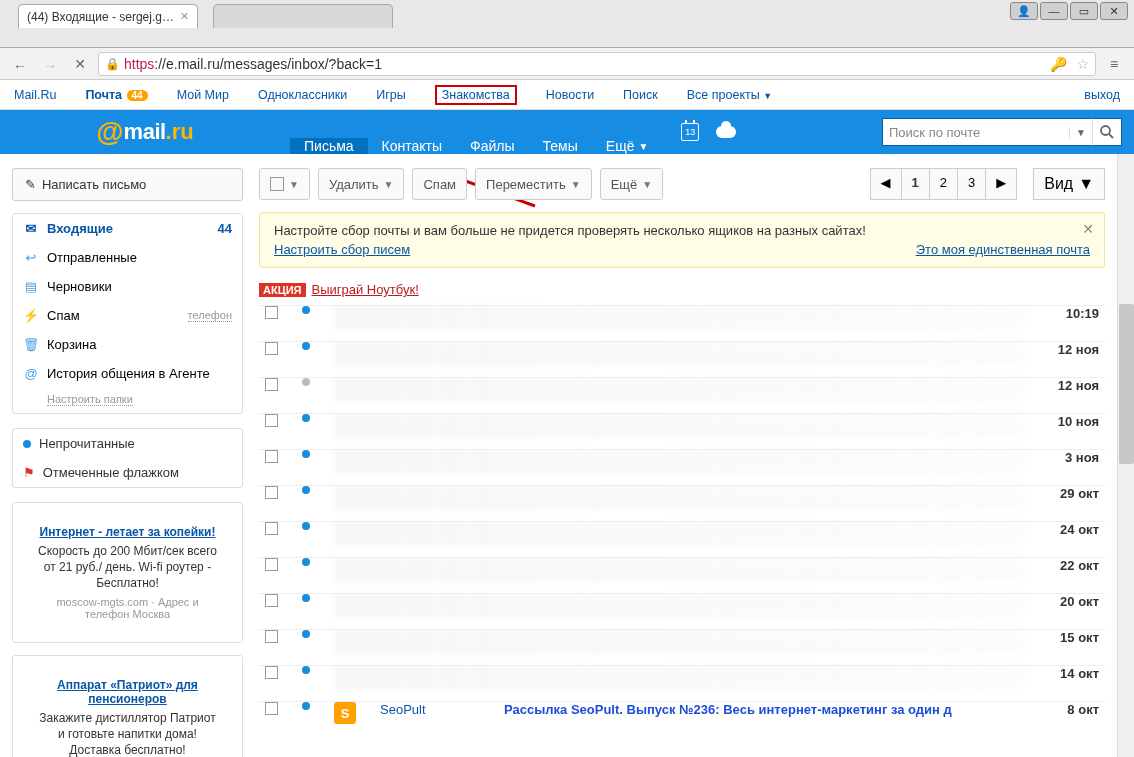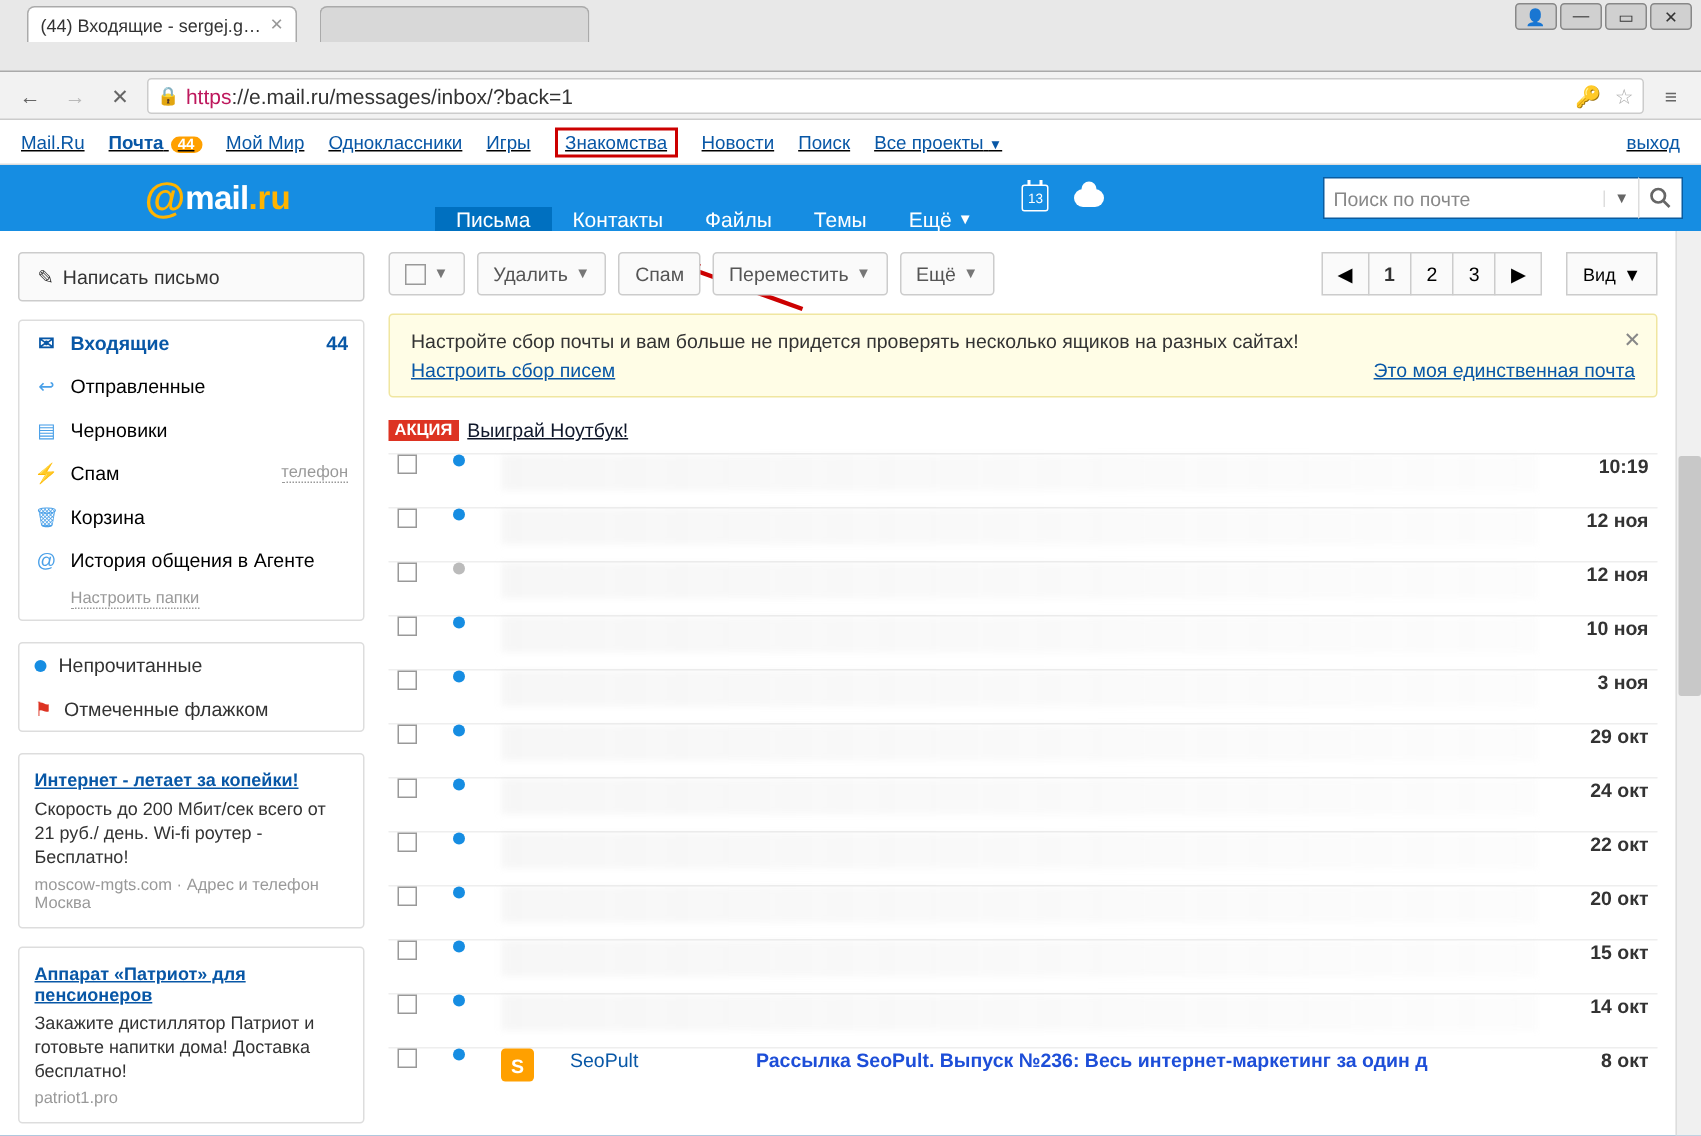--- a/index.html
+++ b/index.html
@@ -12,21 +12,21 @@
 .tab-close { margin-left: auto; color: #999; font-size: 11px; }
 .tab-inactive { background: #d8d8d8; color: #999; }
 .address-bar { background: #f2f2f2; height: 32px; display: flex; align-items: center; padding: 0 8px; gap: 6px; border-bottom: 1px solid #ccc; }
 .nav-btn { width: 24px; height: 24px; display: flex; align-items: center; justify-content: center; color: #666; font-size: 14px; }
 .url-box { flex: 1; height: 24px; border: 1px solid #ccc; border-radius: 3px; display: flex; align-items: center; padding: 0 6px; background: #fff; font-size: 14px; color: #333; }
 .url-box .lock { color: #4caf50; margin-right: 4px; font-size: 12px; }
 .url-box .scheme { color: #be185d; }
 .url-star { margin-left: 6px; color: #aaa; }
 .url-key { color: #aaa; margin-right: 3px; }
 .page { background: #fff; height: calc(757px - 48px - 32px); position: relative; }
-.topnav { height: 30px; display: flex; align-items: center; padding: 0 14px; gap: 16px; border-bottom: 1px solid #ddd; font-size: 12.5px; text-decoration: underline; }
+.topnav { height: 30px; display: flex; align-items: center; padding: 0 14px; gap: 29px; border-bottom: 1px solid #ddd; font-size: 12.5px; }
 .topnav a { color: #0857a6; text-decoration: none; }
 .topnav .active-mail { font-weight: bold; }
 .count-badge { background: #ffa000; color: #fff; border-radius: 8px; padding: 0 5px; font-size: 10px; margin-left: 1px; }
 .topnav .spacer { flex: 1; }
 .highlight-box { border: 2px solid #c00; padding: 1px 5px; }
 .arrow-annotation { position: absolute; top: 96px; left: 455px; pointer-events: none; }
 .mainnav { background: #168de2; height: 44px; display: flex; align-items: center; color: #fff; }
 .logo { width: 290px; display: flex; align-items: center; justify-content: center; font-size: 22px; font-family: Arial; }
 .logo-at { color: #ffb400; font-size: 28px; font-weight: bold; }
 .logo-mail { color: #fff; font-weight: bold; letter-spacing: -0.5px; }
@@ -53,40 +53,40 @@
 .folder-item { padding: 7px 10px; display: flex; align-items: center; gap: 8px; font-size: 13px; }
 .folder-item .ficon { width: 16px; text-align: center; }
 .folder-item.inbox { color: #0857a6; font-weight: bold; }
 .folder-item .fcount { margin-left: auto; color: #0857a6; font-weight: bold; }
 .folder-item .clear { margin-left: auto; color: #999; font-size: 11px; border-bottom: 1px dotted #999; }
 .folder-config { color: #999; font-size: 11px; border-bottom: 1px dotted #999; margin: 5px 10px 7px 34px; display: inline-block; }
 .filter-list .filter-item { padding: 7px 10px; display: flex; align-items: center; gap: 8px; font-size: 13px; color: #333; }
 .dot { width: 8px; height: 8px; border-radius: 50%; display: inline-block; }
 .dot.blue { background: #168de2; }
 .flag-red { color: #d32; font-size: 13px; }
-.ad-box { border: 1px solid #ddd; border-radius: 3px; padding: 10px; margin-bottom: 12px; font-size: 12px; }
+.ad-box { border: 1px solid #ddd; border-radius: 3px; padding: 22px; margin-bottom: 12px; font-size: 12px; text-align: center; }
 .ad-box a { color: #0857a6; text-decoration: underline; font-weight: bold; display: block; margin-bottom: 4px; }
 .ad-box .ad-text { color: #333; margin-bottom: 4px; line-height: 1.35; }
 .ad-box .ad-src { color: #999; font-size: 11px; }
 .maincol { flex: 1; padding: 14px 12px 0 4px; position: relative; }
 .toolbar { display: flex; gap: 8px; margin-bottom: 12px; }
 .tbtn { border: 1px solid #ccc; border-radius: 3px; padding: 6px 10px; background: #fafafa; display: flex; align-items: center; gap: 5px; font-size: 13px; color: #555; }
 .tbtn .caret { font-size: 10px; color: #777; }
 .selectall-chk { width: 14px; height: 14px; border: 1px solid #999; }
 .pager { margin-left: auto; display: flex; }
 .pagebtn { border: 1px solid #ccc; padding: 6px 10px; font-size: 13px; background: #fafafa; margin-left: -1px; }
 .pagebtn.cur { font-weight: bold; color: #333; }
-.viewbtn { border: 1px solid #ccc; padding: 6px 10px; font-size: 12px; background: #fafafa; margin-left: 8px; display: flex; align-items: center; gap: 5px; }
+.viewbtn { border: 1px solid #ccc; padding: 6px 10px; font-size: 16px; background: #fafafa; margin-left: 8px; display: flex; align-items: center; gap: 5px; }
 .notice { background: #fffde6; border: 1px solid #f0e6a0; border-radius: 3px; padding: 10px 14px; margin-bottom: 10px; font-size: 13px; color: #333; display: flex; flex-wrap: wrap; gap: 4px 10px; position: relative; }
 .notice .close { position: absolute; top: 8px; right: 10px; color: #888; font-size: 14px; }
 .notice a { color: #0857a6; text-decoration: underline; }
 .notice .right { margin-left: auto; }
 .promo { padding: 4px 0 8px; display: flex; align-items: center; gap: 6px; }
 .promo .badge { background: #d32; color: #fff; font-weight: bold; font-size: 11px; padding: 1px 4px; }
-.promo a { color: #0f172a; text-decoration: underline; font-size: 13px; }
+.promo a { color: #b91c1c; text-decoration: underline; font-size: 13px; }
 .msglist { }
 .msgrow { display: flex; height: 36px; border-top: 1px solid #eee; padding: 0 6px; gap: 24px; }
 .msgrow .chk { width: 13px; height: 13px; border: 1px solid #999; }
 .msgrow .status-dot { width: 8px; height: 8px; border-radius: 50%; }
 .msgrow .blur { flex: 1; height: 24px; background: linear-gradient(to right, rgba(200,200,200,0.15), rgba(200,200,200,0.05)); filter: blur(2px); }
 .msgrow .avatar-s { width: 22px; height: 22px; border-radius: 3px; background: #ffa000; color: #fff; display: flex; align-items: center; justify-content: center; font-weight: bold; font-size: 13px; }
 .msgrow .sender { color: #0857a6; font-size: 13px; min-width: 100px; }
 .msgrow .subject { color: #1d4ed8; font-size: 13px; flex: 1; white-space: nowrap; overflow: hidden; font-weight: bold; }
 .msgrow .time { color: #333; font-weight: bold; font-size: 13px; min-width: 50px; text-align: right; }
 .scrolltrack { width: 17px; background: #f0f0f0; border-left: 1px solid #ddd; position: relative; }

